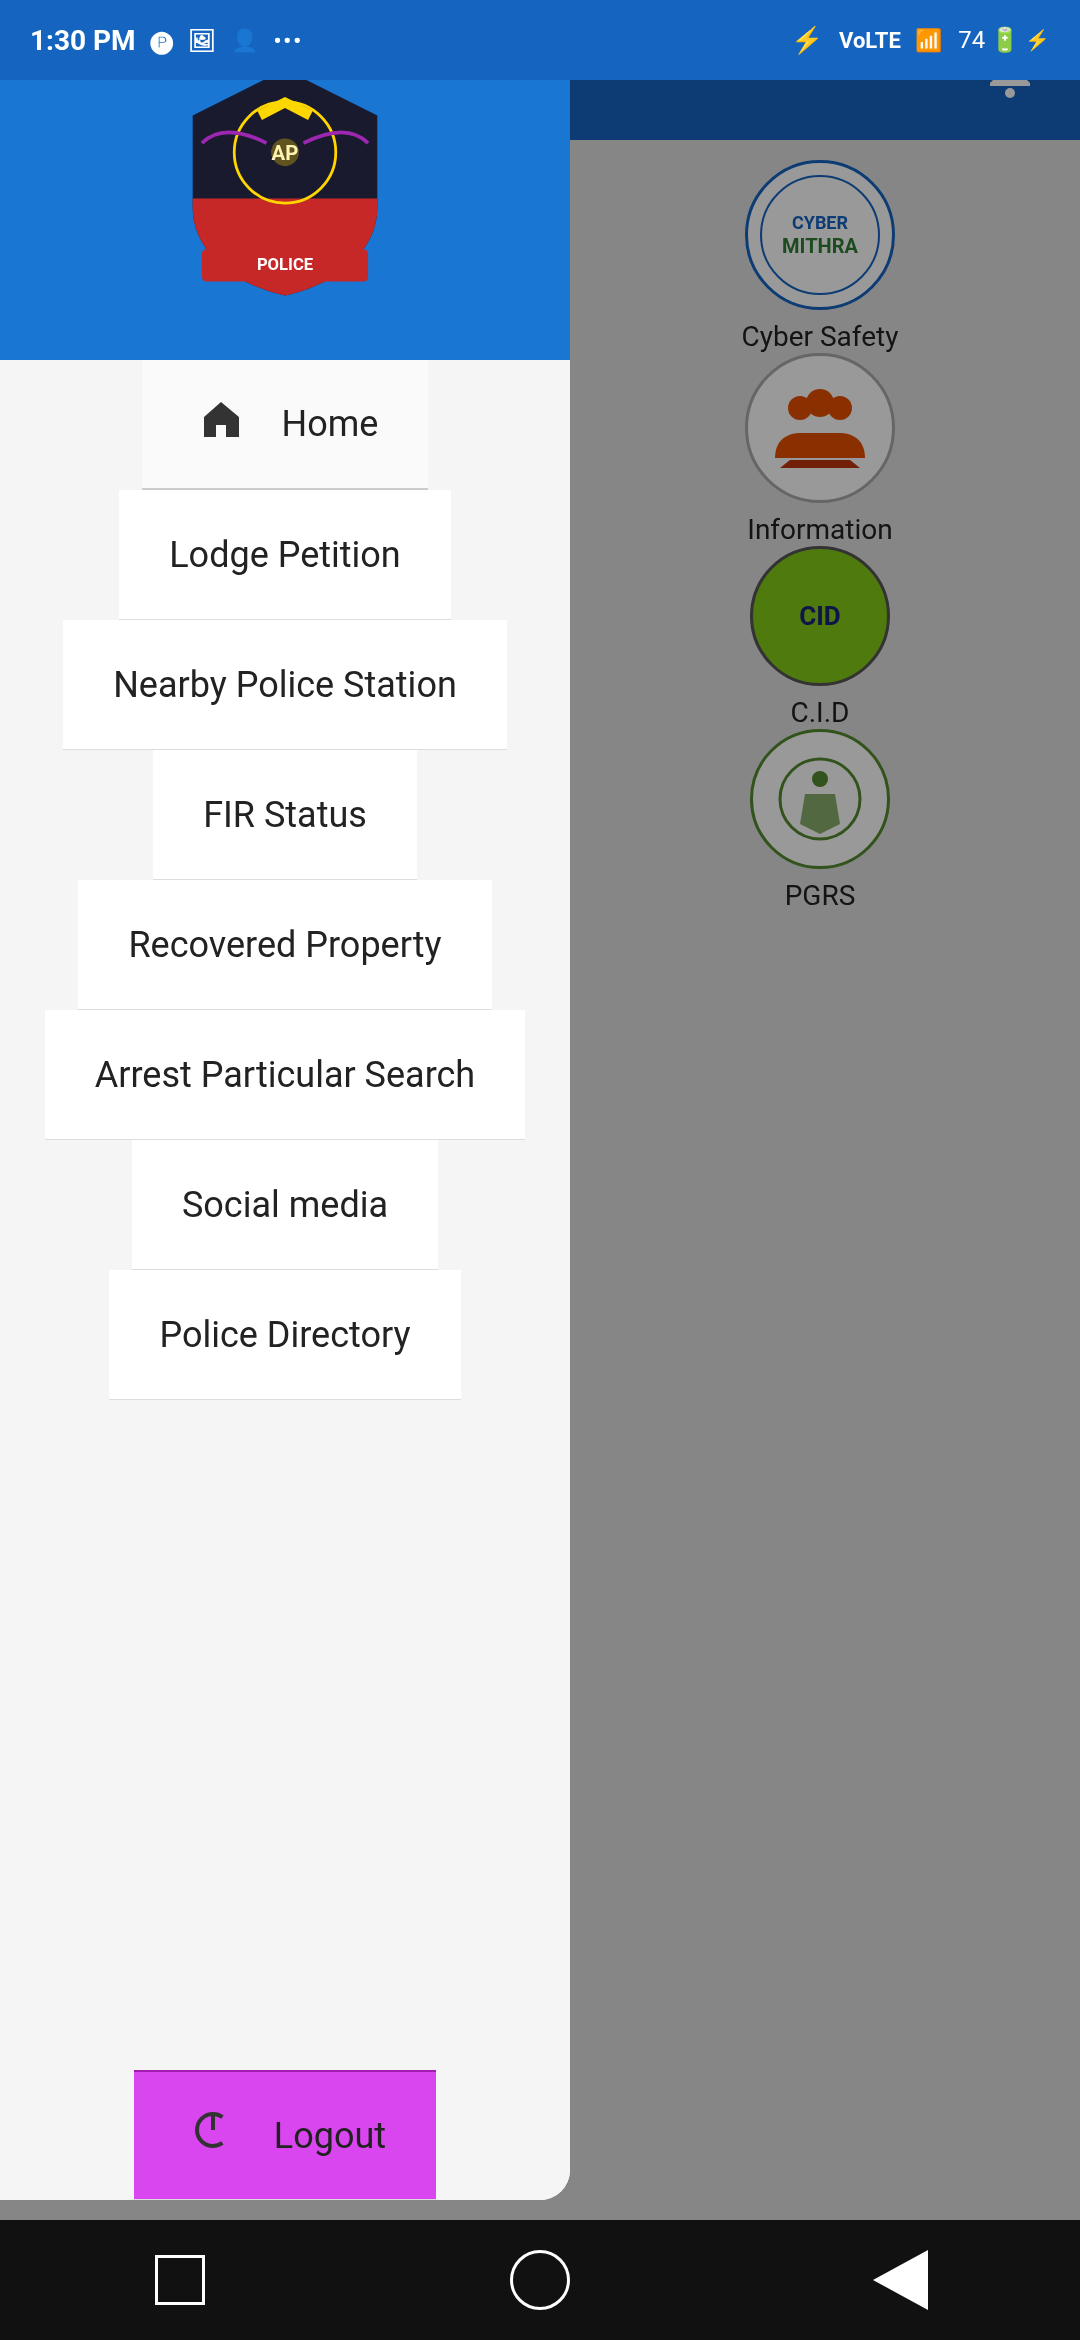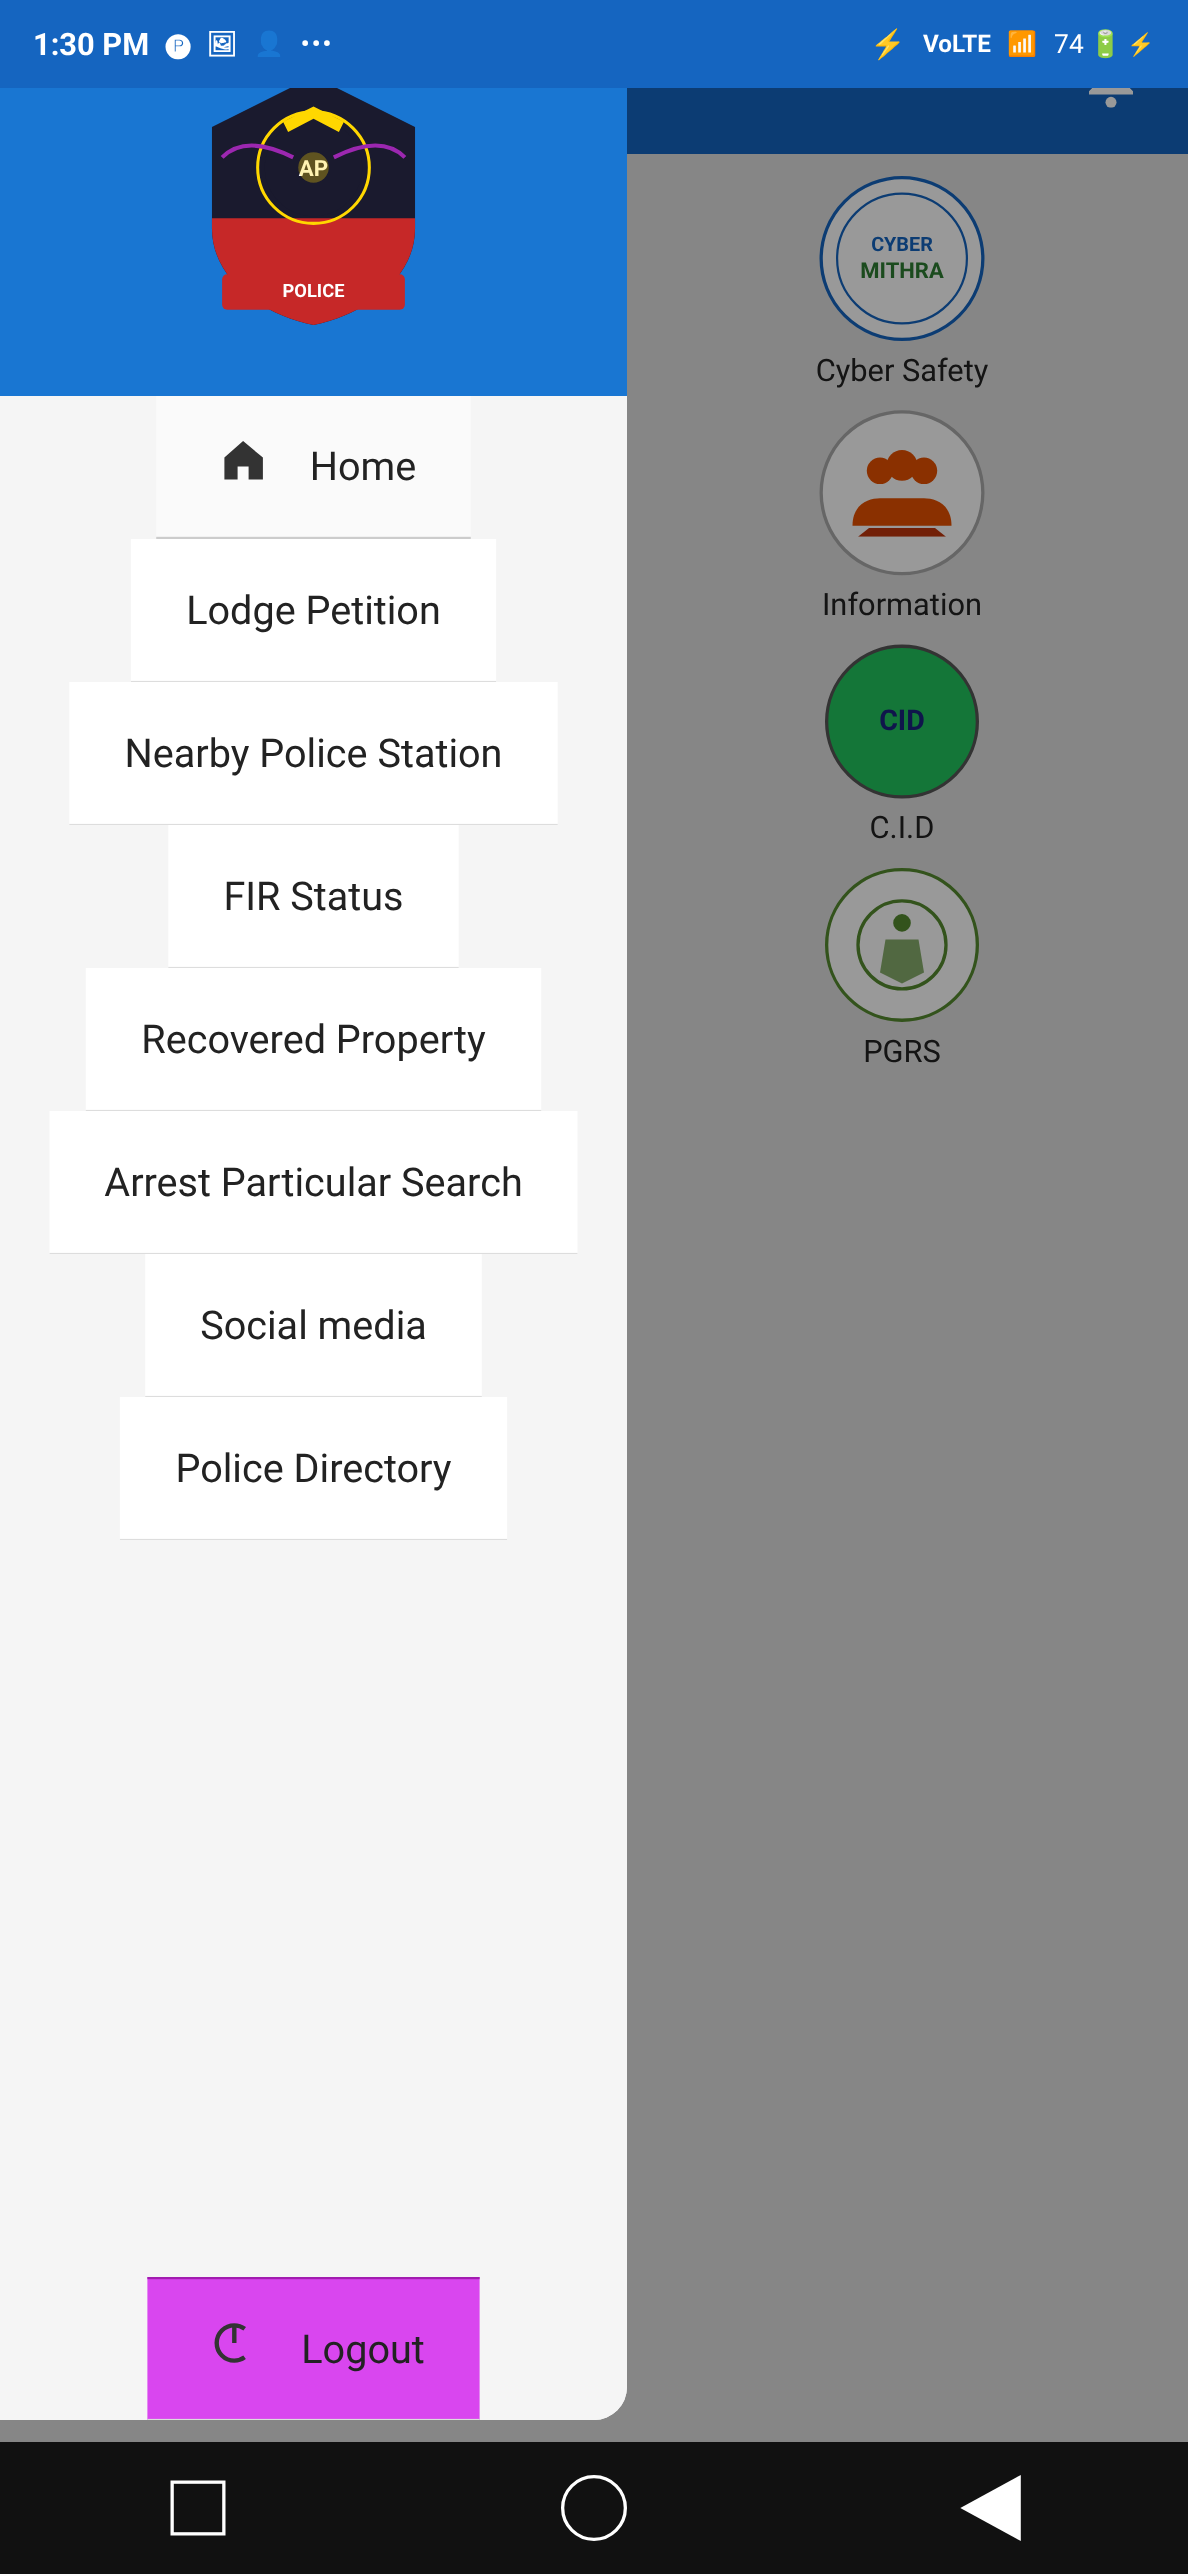--- a/index.html
+++ b/index.html
@@ -248,36 +248,35 @@
 
     
     .bg-grid {
       position: absolute;
       top: 140px;
       left: 560px;
       width: 520px;
       padding: 20px;
       display: flex;
       flex-direction: column;
-      gap: 20px;
     }
 
     .bg-row {
       display: flex;
       flex-direction: column;
       align-items: center;
       gap: 10px;
     }
 
     .cid-circle {
       width: 140px;
       height: 140px;
       border-radius: 50%;
       border: 3px solid #555;
-      background: #22c55e;
+      background: #84cc16;
       display: flex;
       align-items: center;
       justify-content: center;
       font-size: 28px;
       font-weight: bold;
       color: #1a237e;
     }
 
     .pgrs-circle {
       width: 140px;

